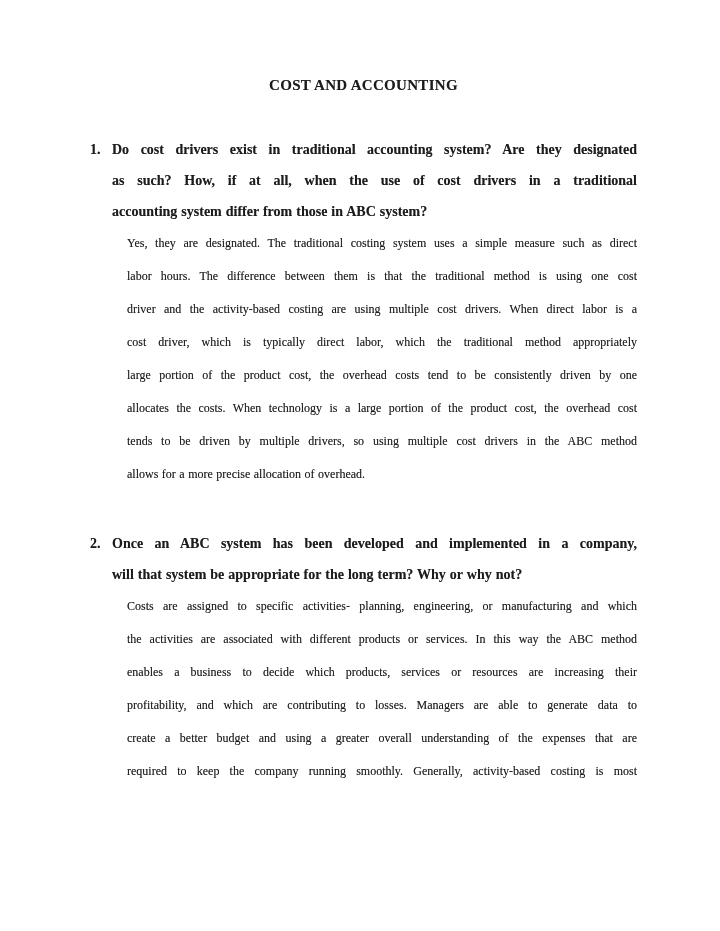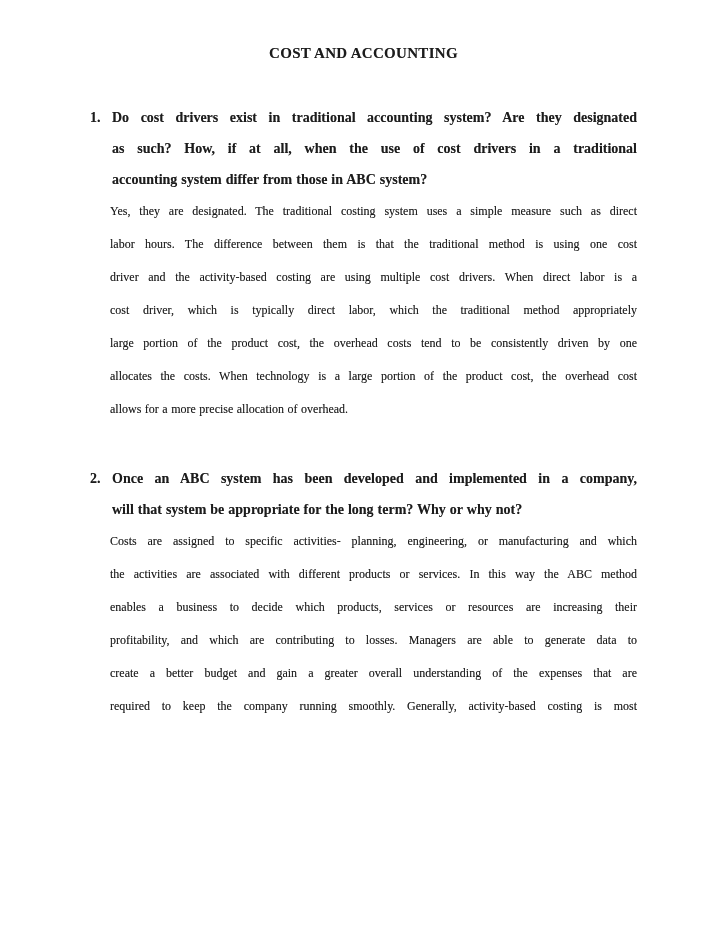--- a/index.html
+++ b/index.html
@@ -6,21 +6,21 @@
     margin: 0;
     padding: 0;
     background: #ffffff;
   }
   .page {
     position: relative;
     width: 720px;
     height: 805px;
     background: #ffffff;
     box-sizing: border-box;
-    padding: 44px 83px 0 90px;
+    padding: 76px 83px 0 90px;
     font-family: "Liberation Serif", serif;
     color: #1c1c1c;
     overflow: hidden;
     text-shadow: 0 0 0.5px rgba(30,30,30,0.45);
   }
   .title {
     margin: 0;
     text-align: center;
     font-size: 15px;
     font-weight: bold;
@@ -38,21 +38,21 @@
     font-size: 14px;
     line-height: 31px;
   }
   .q-text {
     flex: 1 1 auto;
     font-weight: bold;
     font-size: 14px;
     line-height: 31px;
   }
   .answer {
-    margin-left: 20px;
+    margin-left: 37px;
     font-size: 12px;
     line-height: 33px;
   }
   .tline {
     text-align: justify;
     text-align-last: justify;
     word-spacing: 0.5px;
   }
   .tline-last {
     text-align-last: left;
@@ -74,35 +74,36 @@
           <div class="tline tline-last">accounting system differ from those in ABC system?</div>
         </div>
     </div>
     <div class="answer">
         <div class="tline">Yes, they are designated. The traditional costing system uses a simple measure such as direct</div>
         <div class="tline">labor hours. The difference between them is that the traditional method is using one cost</div>
         <div class="tline">driver and the activity-based costing are using multiple cost drivers. When direct labor is a</div>
         <div class="tline">cost driver, which is typically direct labor, which the traditional method appropriately</div>
         <div class="tline">large portion of the product cost, the overhead costs tend to be consistently driven by one</div>
         <div class="tline">allocates the costs. When technology is a large portion of the product cost, the overhead cost</div>
+        <div class="tline">tends to be driven by multiple drivers, so using multiple cost drivers in the ABC method</div>
         <div class="tline tline-last">allows for a more precise allocation of overhead.</div>
       </div>
   </section>
 
   <section class="qa qa-2">
     <div class="q-head">
       <span class="q-num">2.</span>
       <div class="q-text">
           <div class="tline">Once an ABC system has been developed and implemented in a company,</div>
           <div class="tline tline-last">will that system be appropriate for the long term? Why or why not?</div>
         </div>
     </div>
     <div class="answer">
         <div class="tline">Costs are assigned to specific activities- planning, engineering, or manufacturing and which</div>
         <div class="tline">the activities are associated with different products or services. In this way the ABC method</div>
         <div class="tline">enables a business to decide which products, services or resources are increasing their</div>
         <div class="tline">profitability, and which are contributing to losses. Managers are able to generate data to</div>
-        <div class="tline">create a better budget and gain a greater overall understanding of the expenses that are</div>
+        <div class="tline">create a better budget and using a greater overall understanding of the expenses that are</div>
         <div class="tline">required to keep the company running smoothly. Generally, activity-based costing is most</div>
       </div>
   </section>
 
 </div>
 
 </body></html>

